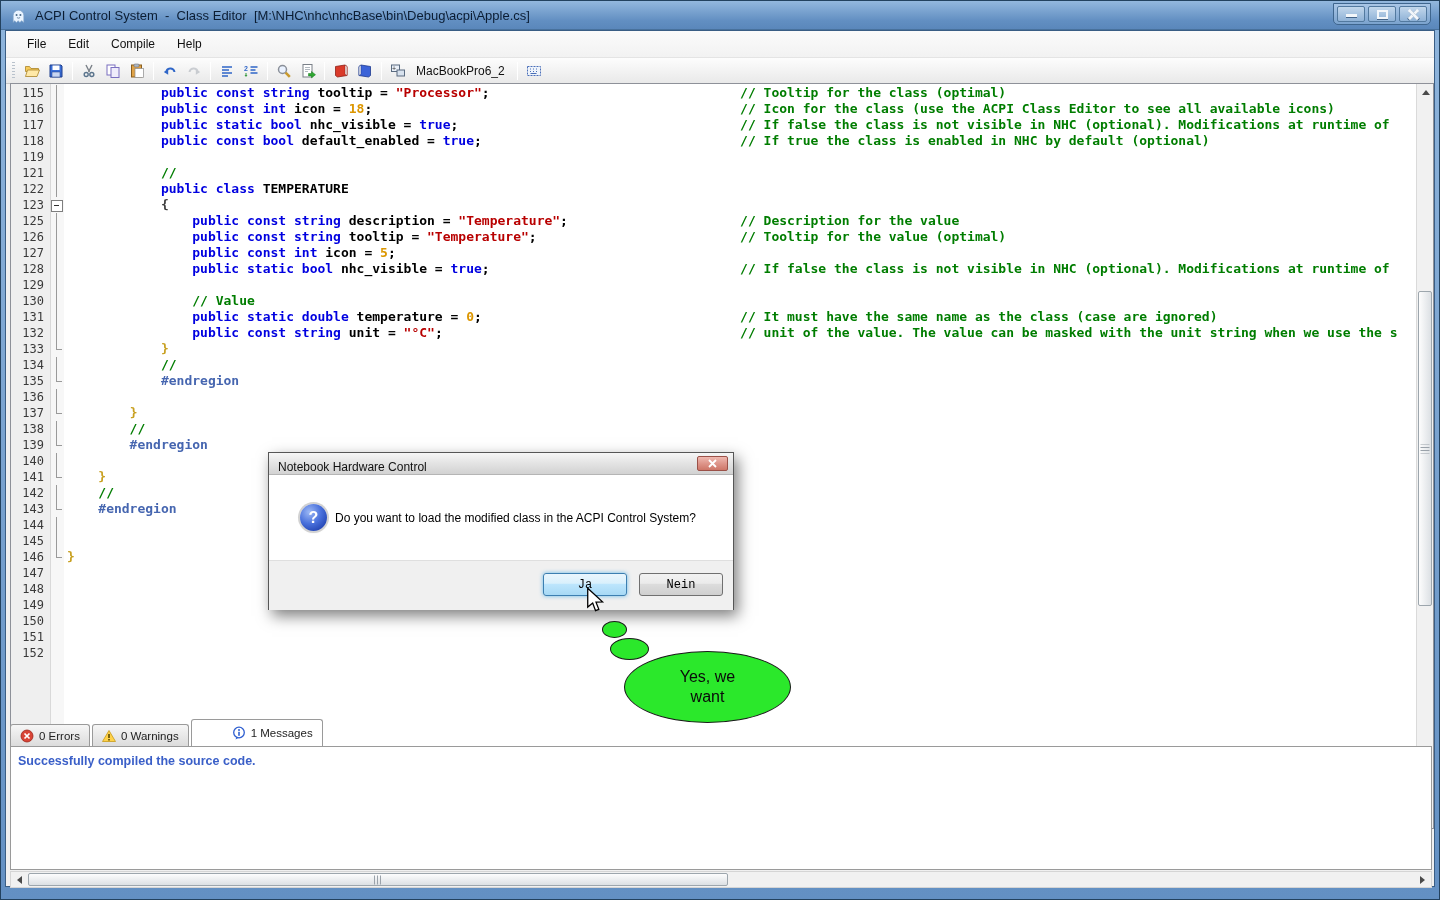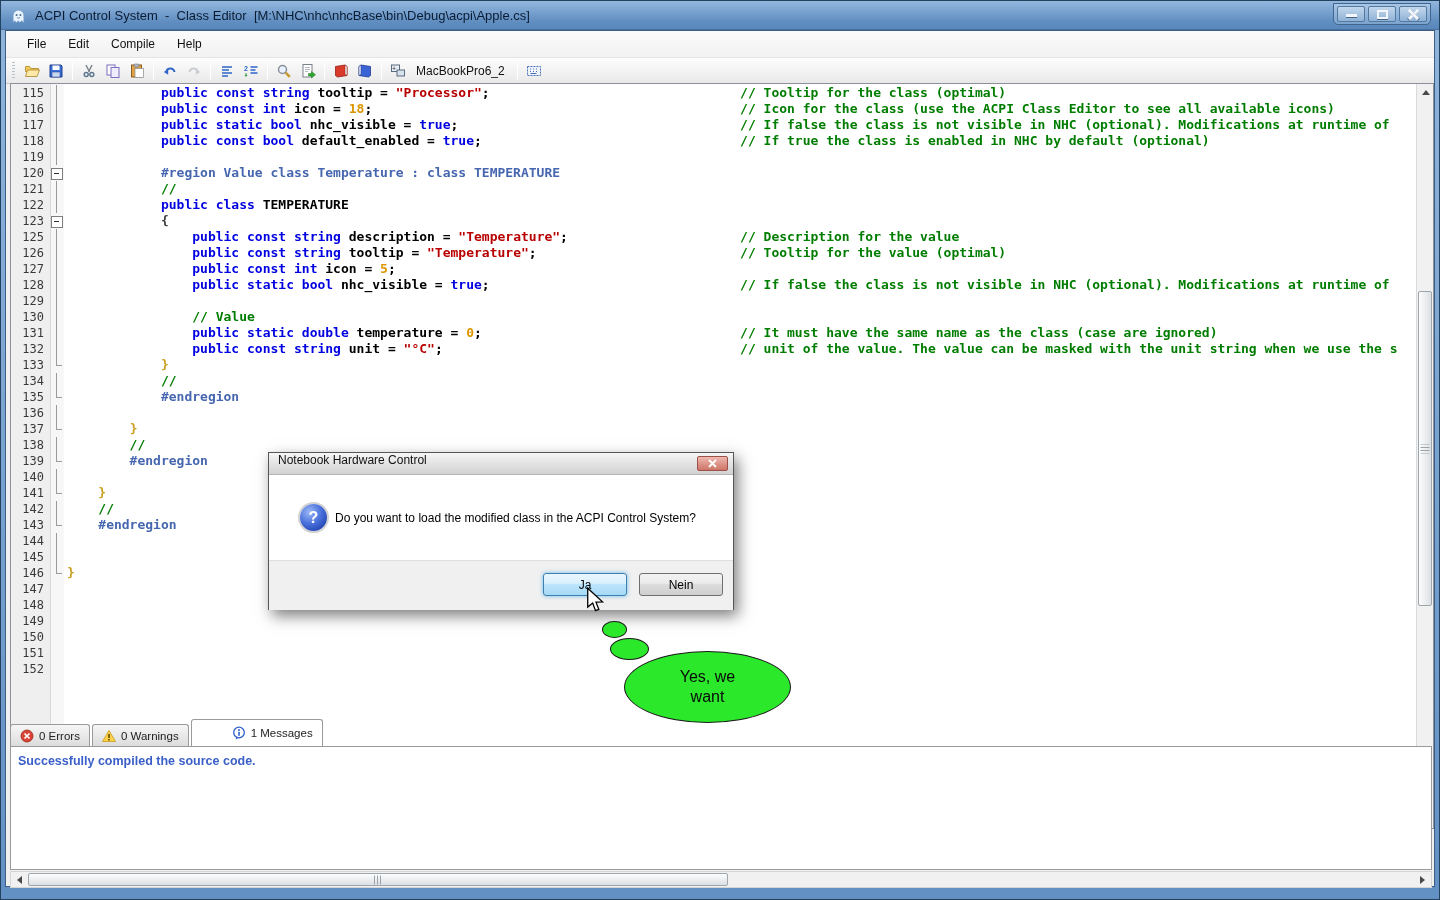--- a/index.html
+++ b/index.html
@@ -87,32 +87,32 @@
   .msgpanel { position:absolute; left:4px; top:715px; width:1422px; height:124px; background:#FFF;
               border:1px solid #9A9A9A; z-index:1; }
   .msgtext { padding:7px 0 0 7px; font-size:12.5px; font-weight:bold; color:#3A5FC8; }
   .bscroll { position:absolute; left:4px; top:840px; width:1422px; height:17px; background:#F1F1F1;
              border:1px solid #D5D5D5; }
 
   
   .dialog { position:absolute; left:268px; top:452px; width:466px; height:158px; z-index:40;
             background:#F0F0F0; border:1px solid #565656; box-shadow:4px 6px 14px rgba(0,0,0,.5); }
   .dlg-title { position:relative; height:22px; background:linear-gradient(#F6F6F6,#E3E3E3 50%,#D2D2D2);
-               border-bottom:1px solid #B5B5B5; display:flex; align-items:flex-start; padding-left:9px; }
+               border-bottom:1px solid #B5B5B5; display:flex; align-items:flex-end; padding-left:9px; }
   .dlg-title-text { font-size:12px; color:#111; }
   .dlg-close { position:absolute; right:5px; top:3px; width:31px; height:15px; border:1px solid #9B5148; border-radius:2px;
                background:linear-gradient(#EFB9B0,#DE958A 50%,#CE7668); display:flex; align-items:center; justify-content:center; }
   .dlg-body { height:85px; background:#FFF; display:flex; align-items:center; }
   .qicon { width:27px; height:27px; margin-left:31px; flex:none; border-radius:50%;
            background:radial-gradient(circle at 35% 30%,#9DB9F5,#4A71DC 45%,#1E3FAE 85%);
            box-shadow:0 0 0 2px #D2D2D2, 0 1px 2px rgba(0,0,0,.35);
            color:#FFF; font-weight:bold; font-size:16px; display:flex; align-items:center; justify-content:center; }
   .dlg-msg { font-size:12px; color:#000; margin-left:8px; }
   .dlg-footer { position:relative; height:50px; background:#F0F0F0; border-top:1px solid #DFDFDF; }
-  .btn { position:absolute; top:12px; width:84px; height:23px; font-size:12px; font-family:Liberation Sans, sans-serif;
+  .btn { position:absolute; top:12px; width:84px; height:23px; font-size:12px; font-family:Liberation Mono, monospace;
          border-radius:3px; color:#000; }
   .btn-yes { left:274px; border:1px solid #3C7FB1;
              background:linear-gradient(#EAF6FD,#D9F0FC 45%,#BEE6FD 46%,#A7D9F5);
              box-shadow:0 0 4px rgba(90,180,232,.9); }
   .btn-no  { left:370px; border:1px solid #707070;
              background:linear-gradient(#F2F2F2,#EBEBEB 45%,#DDDDDD 46%,#CFCFCF); }
 
   
   .bubble-dot { position:absolute; background:#2BE82B; border:1.5px solid #1A1A1A; border-radius:50%; z-index:50; }
   .dot1 { left:602px; top:621px; width:25px; height:17px; }
@@ -264,21 +264,20 @@
         </div>
       </div>
 
     <div class="editor">
       <div class="lines" id="lines">
           <div class="cl"><span class="ln">115</span><span class="fold f-line"></span><span class="code"><span class="pl">            </span><span class="kw">public const string</span><span class="pl"> tooltip = </span><span class="st">"Processor"</span><span class="pl">;</span><span class="cmt-col cm">// Tooltip for the class (optimal)</span></span></div>
           <div class="cl"><span class="ln">116</span><span class="fold f-line"></span><span class="code"><span class="pl">            </span><span class="kw">public const int</span><span class="pl"> icon = </span><span class="nu">18</span><span class="pl">;</span><span class="cmt-col cm">// Icon for the class (use the ACPI Class Editor to see all available icons)</span></span></div>
           <div class="cl"><span class="ln">117</span><span class="fold f-line"></span><span class="code"><span class="pl">            </span><span class="kw">public static bool</span><span class="pl"> nhc_visible = </span><span class="kw">true</span><span class="pl">;</span><span class="cmt-col cm">// If false the class is not visible in NHC (optional). Modifications at runtime of</span></span></div>
           <div class="cl"><span class="ln">118</span><span class="fold f-line"></span><span class="code"><span class="pl">            </span><span class="kw">public const bool</span><span class="pl"> default_enabled = </span><span class="kw">true</span><span class="pl">;</span><span class="cmt-col cm">// If true the class is enabled in NHC by default (optional)</span></span></div>
           <div class="cl"><span class="ln">119</span><span class="fold f-line"></span><span class="code"></span></div>
-          <div class="cl"><span class="ln">120</span><span class="fold f-box"></span><span class="code"><span class="pp">            #region Value class Temperature : class TEMPERATURE</span></span></div>
           <div class="cl"><span class="ln">121</span><span class="fold f-line"></span><span class="code"><span class="cm">            //</span></span></div>
           <div class="cl"><span class="ln">122</span><span class="fold f-line"></span><span class="code"><span class="pl">            </span><span class="kw">public class</span><span class="pl"> TEMPERATURE</span></span></div>
           <div class="cl"><span class="ln">123</span><span class="fold f-box"></span><span class="code"><span class="pl">            </span><span class="bd">{</span></span></div>
           <div class="cl"><span class="ln">125</span><span class="fold f-line"></span><span class="code"><span class="pl">                </span><span class="kw">public const string</span><span class="pl"> description = </span><span class="st">"Temperature"</span><span class="pl">;</span><span class="cmt-col cm">// Description for the value</span></span></div>
           <div class="cl"><span class="ln">126</span><span class="fold f-line"></span><span class="code"><span class="pl">                </span><span class="kw">public const string</span><span class="pl"> tooltip = </span><span class="st">"Temperature"</span><span class="pl">;</span><span class="cmt-col cm">// Tooltip for the value (optimal)</span></span></div>
           <div class="cl"><span class="ln">127</span><span class="fold f-line"></span><span class="code"><span class="pl">                </span><span class="kw">public const int</span><span class="pl"> icon = </span><span class="nu">5</span><span class="pl">;</span></span></div>
           <div class="cl"><span class="ln">128</span><span class="fold f-line"></span><span class="code"><span class="pl">                </span><span class="kw">public static bool</span><span class="pl"> nhc_visible = </span><span class="kw">true</span><span class="pl">;</span><span class="cmt-col cm">// If false the class is not visible in NHC (optional). Modifications at runtime of</span></span></div>
           <div class="cl"><span class="ln">129</span><span class="fold f-line"></span><span class="code"></span></div>
           <div class="cl"><span class="ln">130</span><span class="fold f-line"></span><span class="code"><span class="cm">                // Value</span></span></div>
           <div class="cl"><span class="ln">131</span><span class="fold f-line"></span><span class="code"><span class="pl">                </span><span class="kw">public static double</span><span class="pl"> temperature = </span><span class="nu">0</span><span class="pl">;</span><span class="cmt-col cm">// It must have the same name as the class (case are ignored)</span></span></div>

